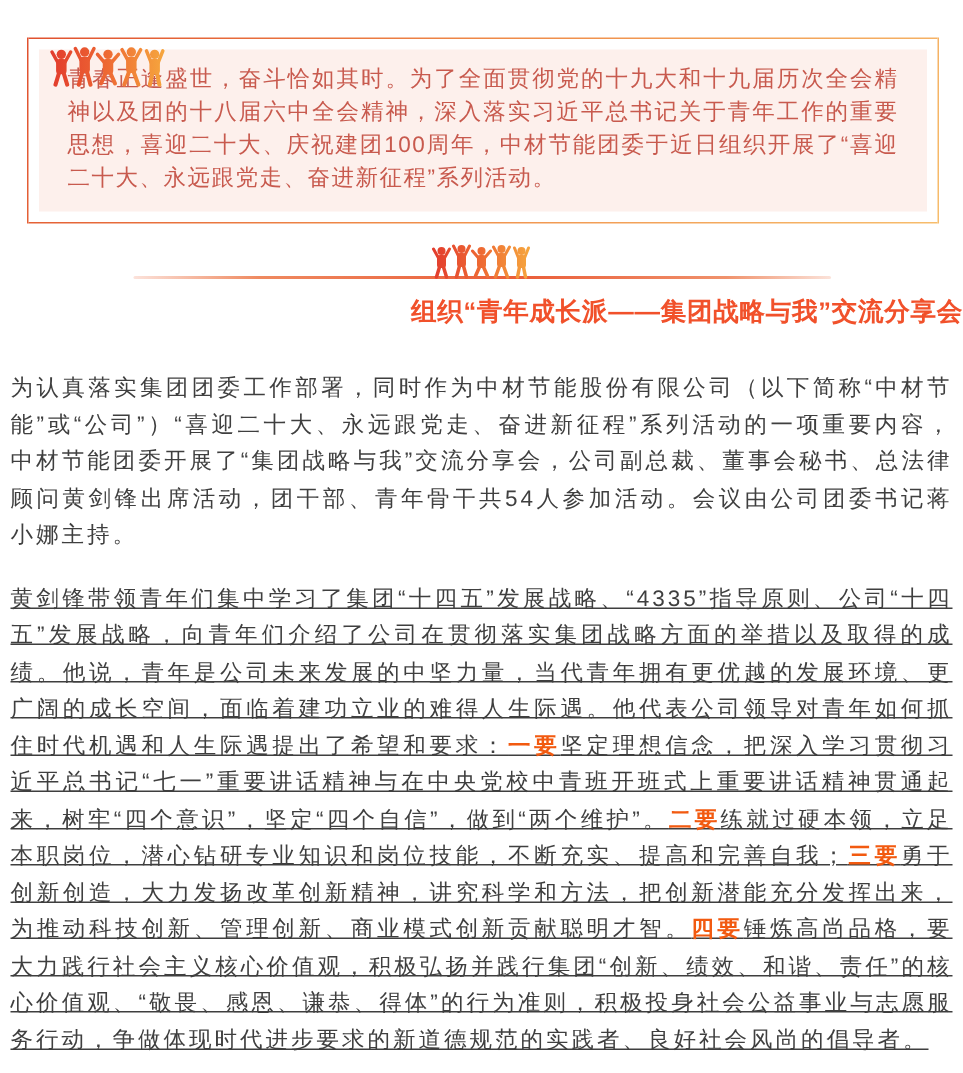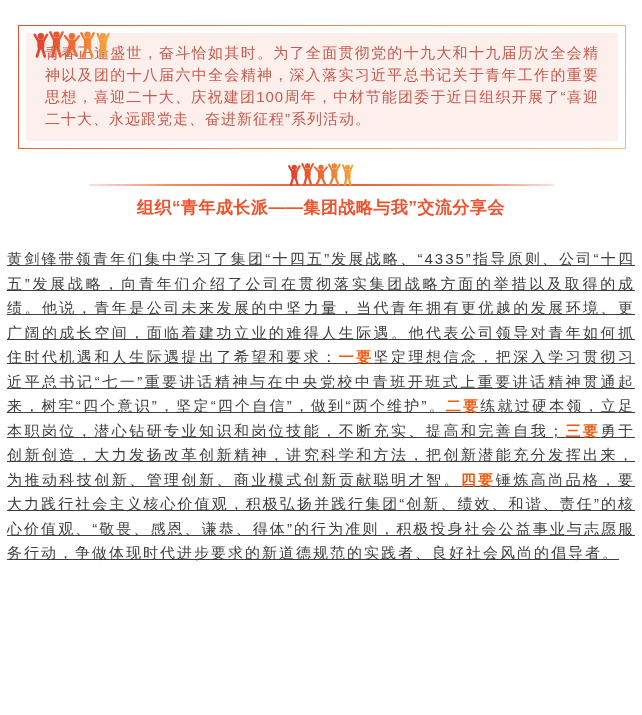--- a/index.html
+++ b/index.html
@@ -38,21 +38,21 @@
     background: var(--intro-bg, #fdf0ec);
     color: var(--intro-text, #c85a4e);
     font-size: 15px;
     line-height: 22px;
     letter-spacing: 1px;
     text-align: justify;
     padding: 9px 19px 11px 19px;
   }
 
   
-  .section-header { margin-top: 13px; text-align: center; }
+  .section-header { margin-top: 13px; text-align: right; }
   .header-icon {
     width: 70px;
     height: 24px;
     margin: 0 auto -2px auto;
   }
   .divider {
     height: 2px;
     width: 465px;
     margin: 0 auto;
     border-radius: 1px;
@@ -183,16 +183,17 @@
               <path d="M88,24 L86,34 M92,24 L94,34" fill="none" stroke-width="3.5"></path>
             </g>
         </g>
       </svg>
     </div>
     <div class="divider"></div>
     <h1 class="title">组织“青年成长派——集团战略与我”交流分享会</h1>
   </div>
 
   <div class="article" id="article">
+      <p><span>为认真落实集团团委工作部署，同时作为中材节能股份有限公司（以下简称“中材节能”或“公司”）“喜迎二十大、永远跟党走、奋进新征程”系列活动的一项重要内容，中材节能团委开展了“集团战略与我”交流分享会，公司副总裁、董事会秘书、总法律顾问黄剑锋出席活动，团干部、青年骨干共54人参加活动。会议由公司团委书记蒋小娜主持。</span></p>
       <p><span>黄剑锋带领青年们集中学习了集团“十四五”发展战略、“4335”指导原则、公司“十四五”发展战略，向青年们介绍了公司在贯彻落实集团战略方面的举措以及取得的成绩。他说，青年是公司未来发展的中坚力量，当代青年拥有更优越的发展环境、更广阔的成长空间，面临着建功立业的难得人生际遇。他代表公司领导对青年如何抓住时代机遇和人生际遇提出了希望和要求：</span><span class="hl">一要</span><span>坚定理想信念，把深入学习贯彻习近平总书记“七一”重要讲话精神与在中央党校中青班开班式上重要讲话精神贯通起来，树牢“四个意识”，坚定“四个自信”，做到“两个维护”。</span><span class="hl">二要</span><span>练就过硬本领，立足本职岗位，潜心钻研专业知识和岗位技能，不断充实、提高和完善自我；</span><span class="hl">三要</span><span>勇于创新创造，大力发扬改革创新精神，讲究科学和方法，把创新潜能充分发挥出来，为推动科技创新、管理创新、商业模式创新贡献聪明才智。</span><span class="hl">四要</span><span>锤炼高尚品格，要大力践行社会主义核心价值观，积极弘扬并践行集团“创新、绩效、和谐、责任”的核心价值观、“敬畏、感恩、谦恭、得体”的行为准则，积极投身社会公益事业与志愿服务行动，争做体现时代进步要求的新道德规范的实践者、良好社会风尚的倡导者。</span></p>
     </div>
 
 </div>
 
 </body></html>

